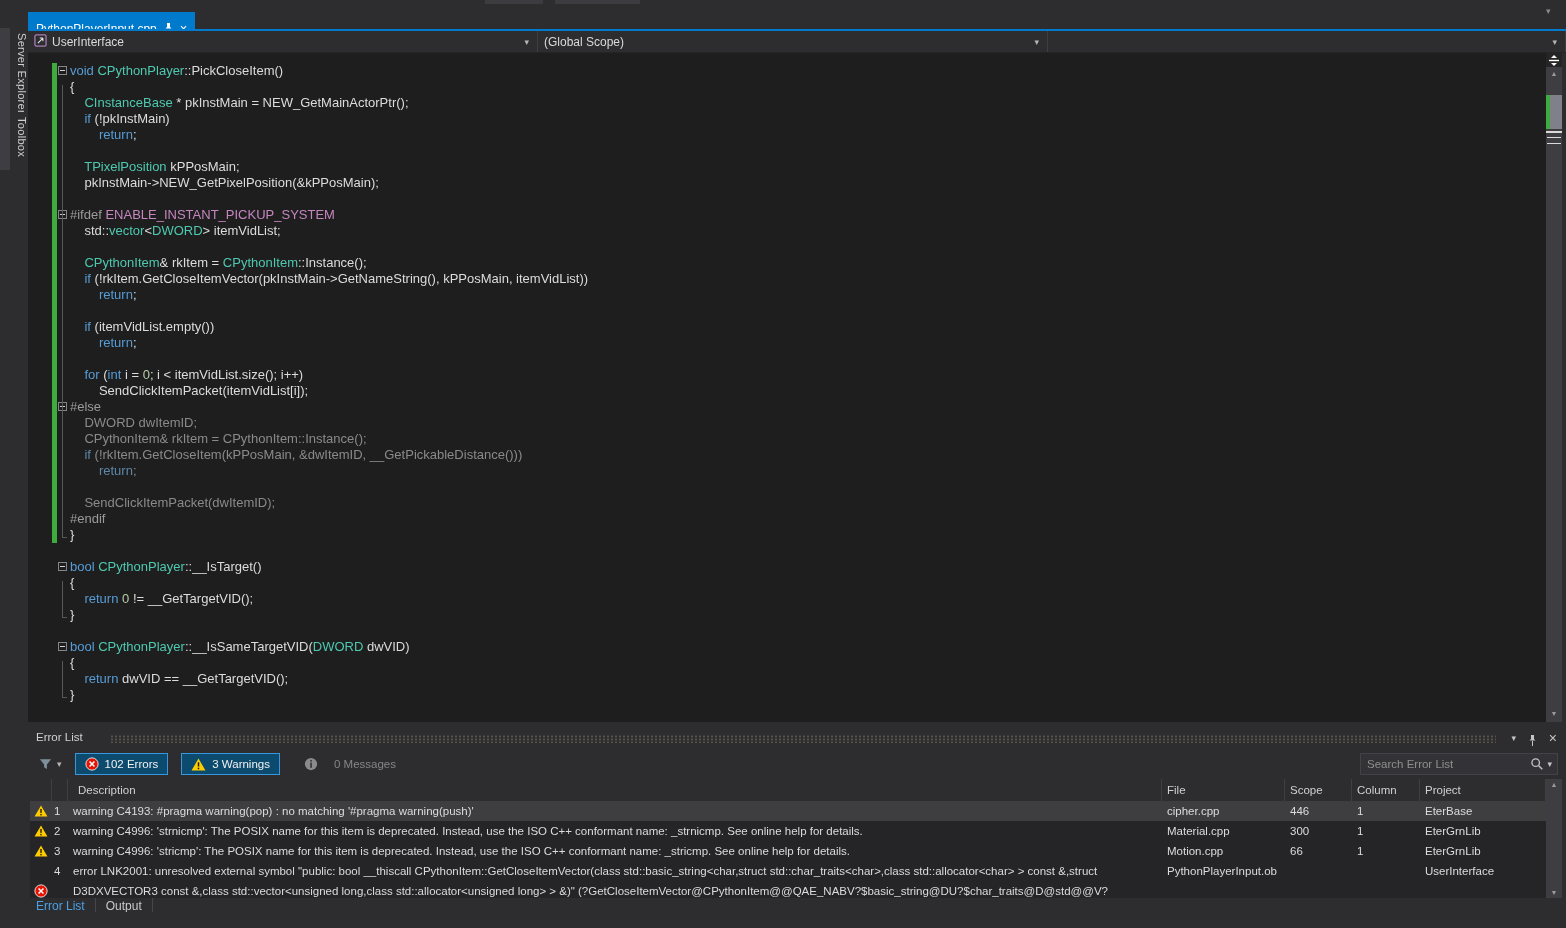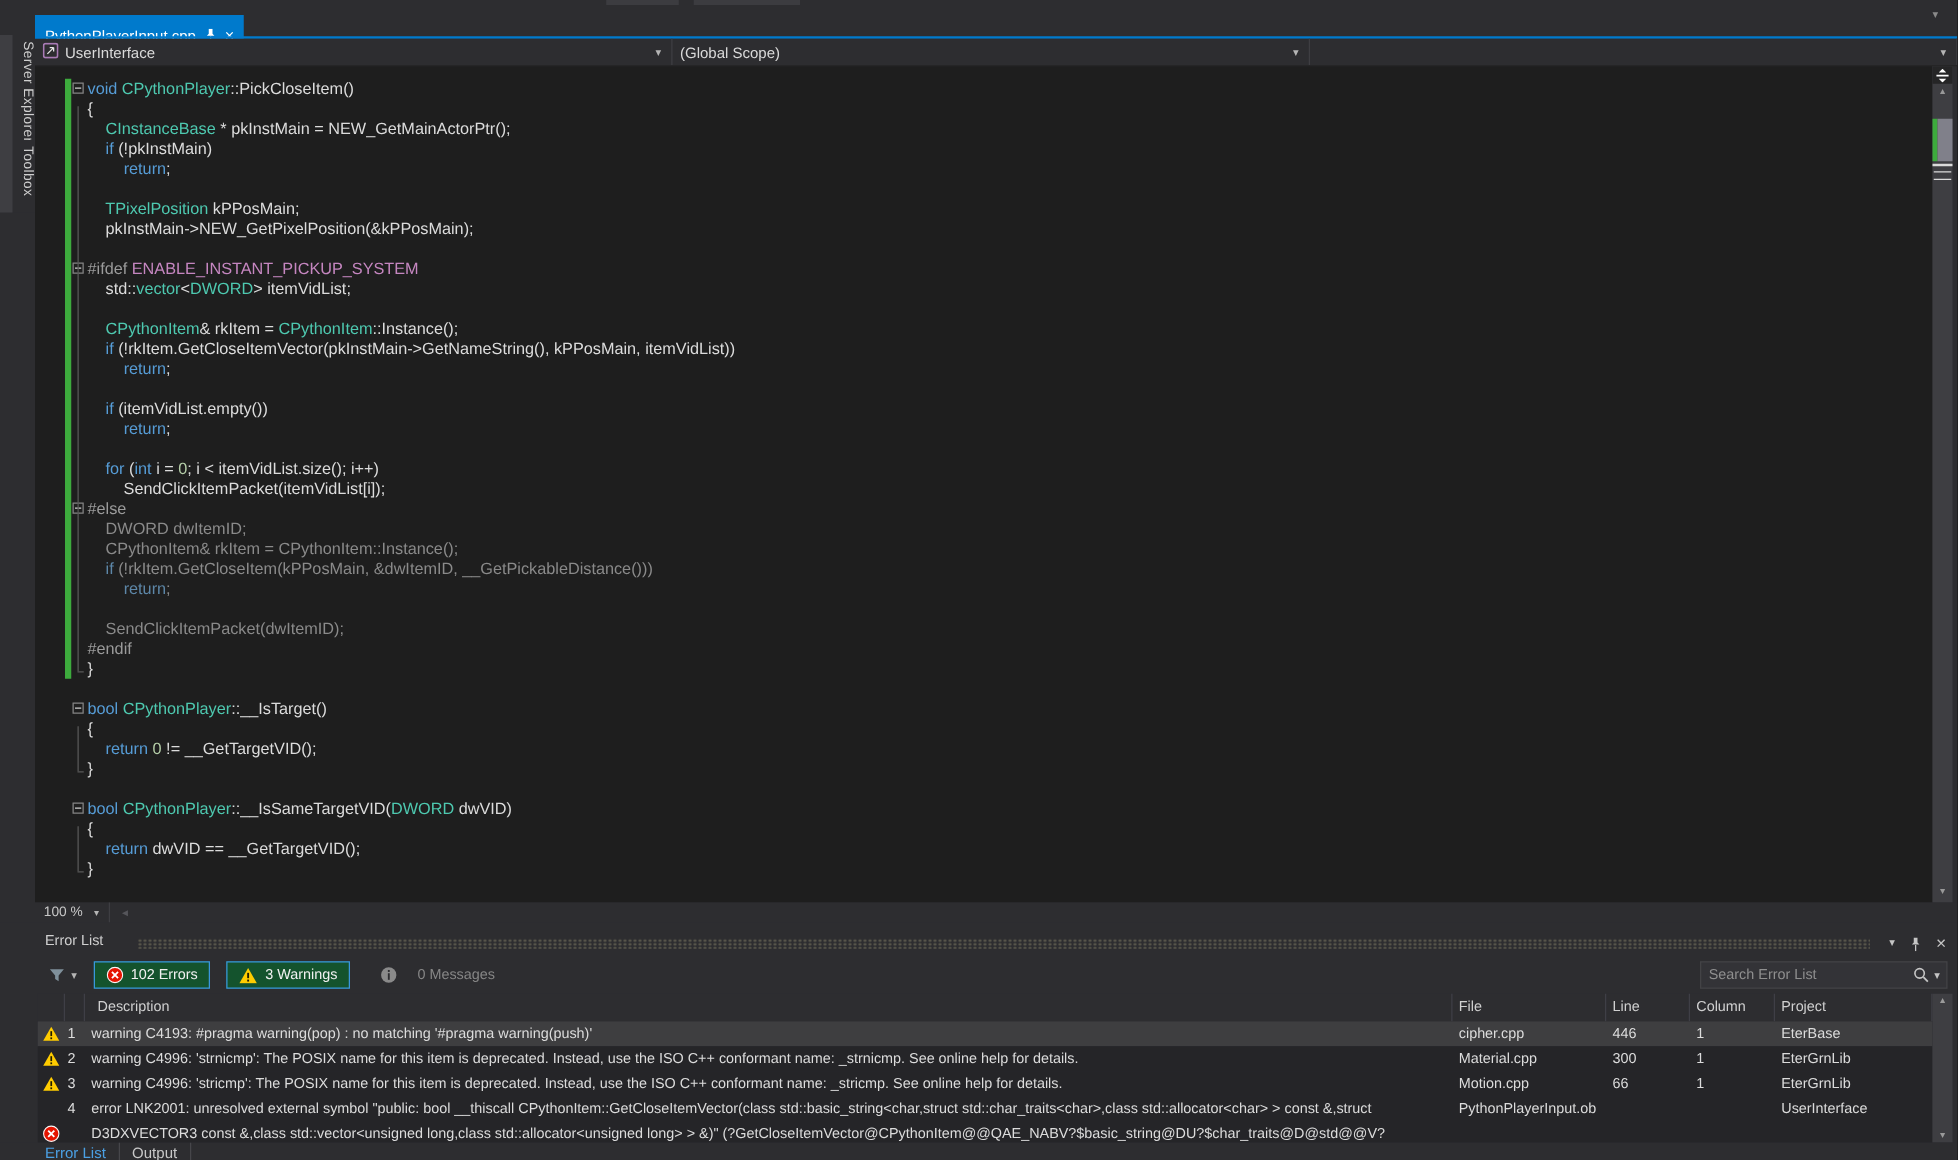--- a/index.html
+++ b/index.html
@@ -63,33 +63,33 @@
   .sb-mark2{position:absolute;left:1px;top:84px;width:14px;height:5px;border-top:1px solid #dadada;border-bottom:1px solid #dadada;}
 
   
   .hscroll-bar{position:absolute;left:28px;top:722px;right:0;height:16px;background:#2d2d30;display:flex;align-items:center;}
   .zoom-ctl{width:60px;height:16px;display:flex;align-items:center;gap:9px;padding-left:7px;
             box-sizing:border-box;font-size:11px;color:#c8c8c8;border-right:1px solid #3e3e42;}
   .zoom-ctl .chev{font-size:8px;color:#b5b5b5;}
   .h-arrow{margin-left:8px;font-size:8px;color:#55555a;}
 
   
-  .error-panel{position:absolute;left:0;top:738px;width:1566px;height:190px;background:#2d2d30;overflow:hidden;}
+  .error-panel{position:absolute;left:0;top:722px;width:1566px;height:190px;background:#2d2d30;overflow:hidden;}
   .panel-title-row{position:absolute;top:8px;left:0;right:0;height:18px;}
   .panel-title{position:absolute;left:36px;top:1px;font-size:11.5px;color:#d0d0d0;}
   .drag-dots{position:absolute;left:110px;right:70px;top:5px;height:8px;
              background-image:radial-gradient(circle,#57554a 1px,transparent 1.2px);background-size:4px 3px;}
   .win-chev{position:absolute;right:50px;top:3px;font-size:9px;color:#c5c5c5;}
   .win-pin{position:absolute;right:29px;top:2px;}
   .win-close{position:absolute;right:9px;top:0;font-size:14px;color:#c5c5c5;}
 
   .panel-toolbar{position:absolute;top:27px;left:0;right:0;height:30px;display:flex;align-items:center;}
   .filter-btn{margin-left:38px;display:flex;align-items:center;gap:4px;}
   .filter-btn .chev{font-size:9px;color:#b5b5b5;}
-  .sev-btn{display:flex;align-items:center;gap:6px;height:22px;padding:0 9px;background:#14532d;
+  .sev-btn{display:flex;align-items:center;gap:6px;height:22px;padding:0 9px;background:#0c4a6e;
            border:1px solid #3a96dd;color:#f1f1f1;font-size:11.5px;font-family:inherit;box-sizing:border-box;}
   .sev-btn.errors{margin-left:13px;}
   .sev-btn.warnings{margin-left:13px;text-align:right;}
   .sev-btn.dim{margin-left:14px;background:transparent;border-color:transparent;color:#868686;gap:16px;}
   .sev-btn svg{display:block;}
   .search-box{position:absolute;right:8px;top:4px;width:198px;height:22px;background:#333337;
               border:1px solid #434346;box-sizing:border-box;display:flex;align-items:center;}
   .search-box input{flex:1;min-width:0;background:transparent;border:0;outline:0;color:#dddddd;
                     font-size:11.5px;padding:0 6px;font-family:inherit;}
   .search-box input::placeholder{color:#8f8f8f;}
@@ -263,21 +263,21 @@
         </span>
         <span class="search-chev">▾</span>
       </div>
     </div>
 
     <div class="grid-header">
       <div class="gh-cell w-ic"></div>
       <div class="gh-cell w-num"></div>
       <div class="gh-cell w-desc">Description</div>
       <div class="gh-cell w-file">File</div>
-      <div class="gh-cell w-line">Line</div>
+      <div class="gh-cell w-line">Scope</div>
       <div class="gh-cell w-col">Column</div>
       <div class="gh-cell w-proj">Project</div>
     </div>
 
     <div class="grid-body" id="rows">
         <div class="grid-row selected">
           <div class="gr-cell gr-ic">
             <svg width="14" height="12" viewBox="0 0 16 14">
               <path d="M8 0.5 L15.5 13.5 H0.5 Z" fill="#fc0"></path>
               <rect x="7.2" y="4.6" width="1.6" height="4.6" fill="#201c00"></rect>

